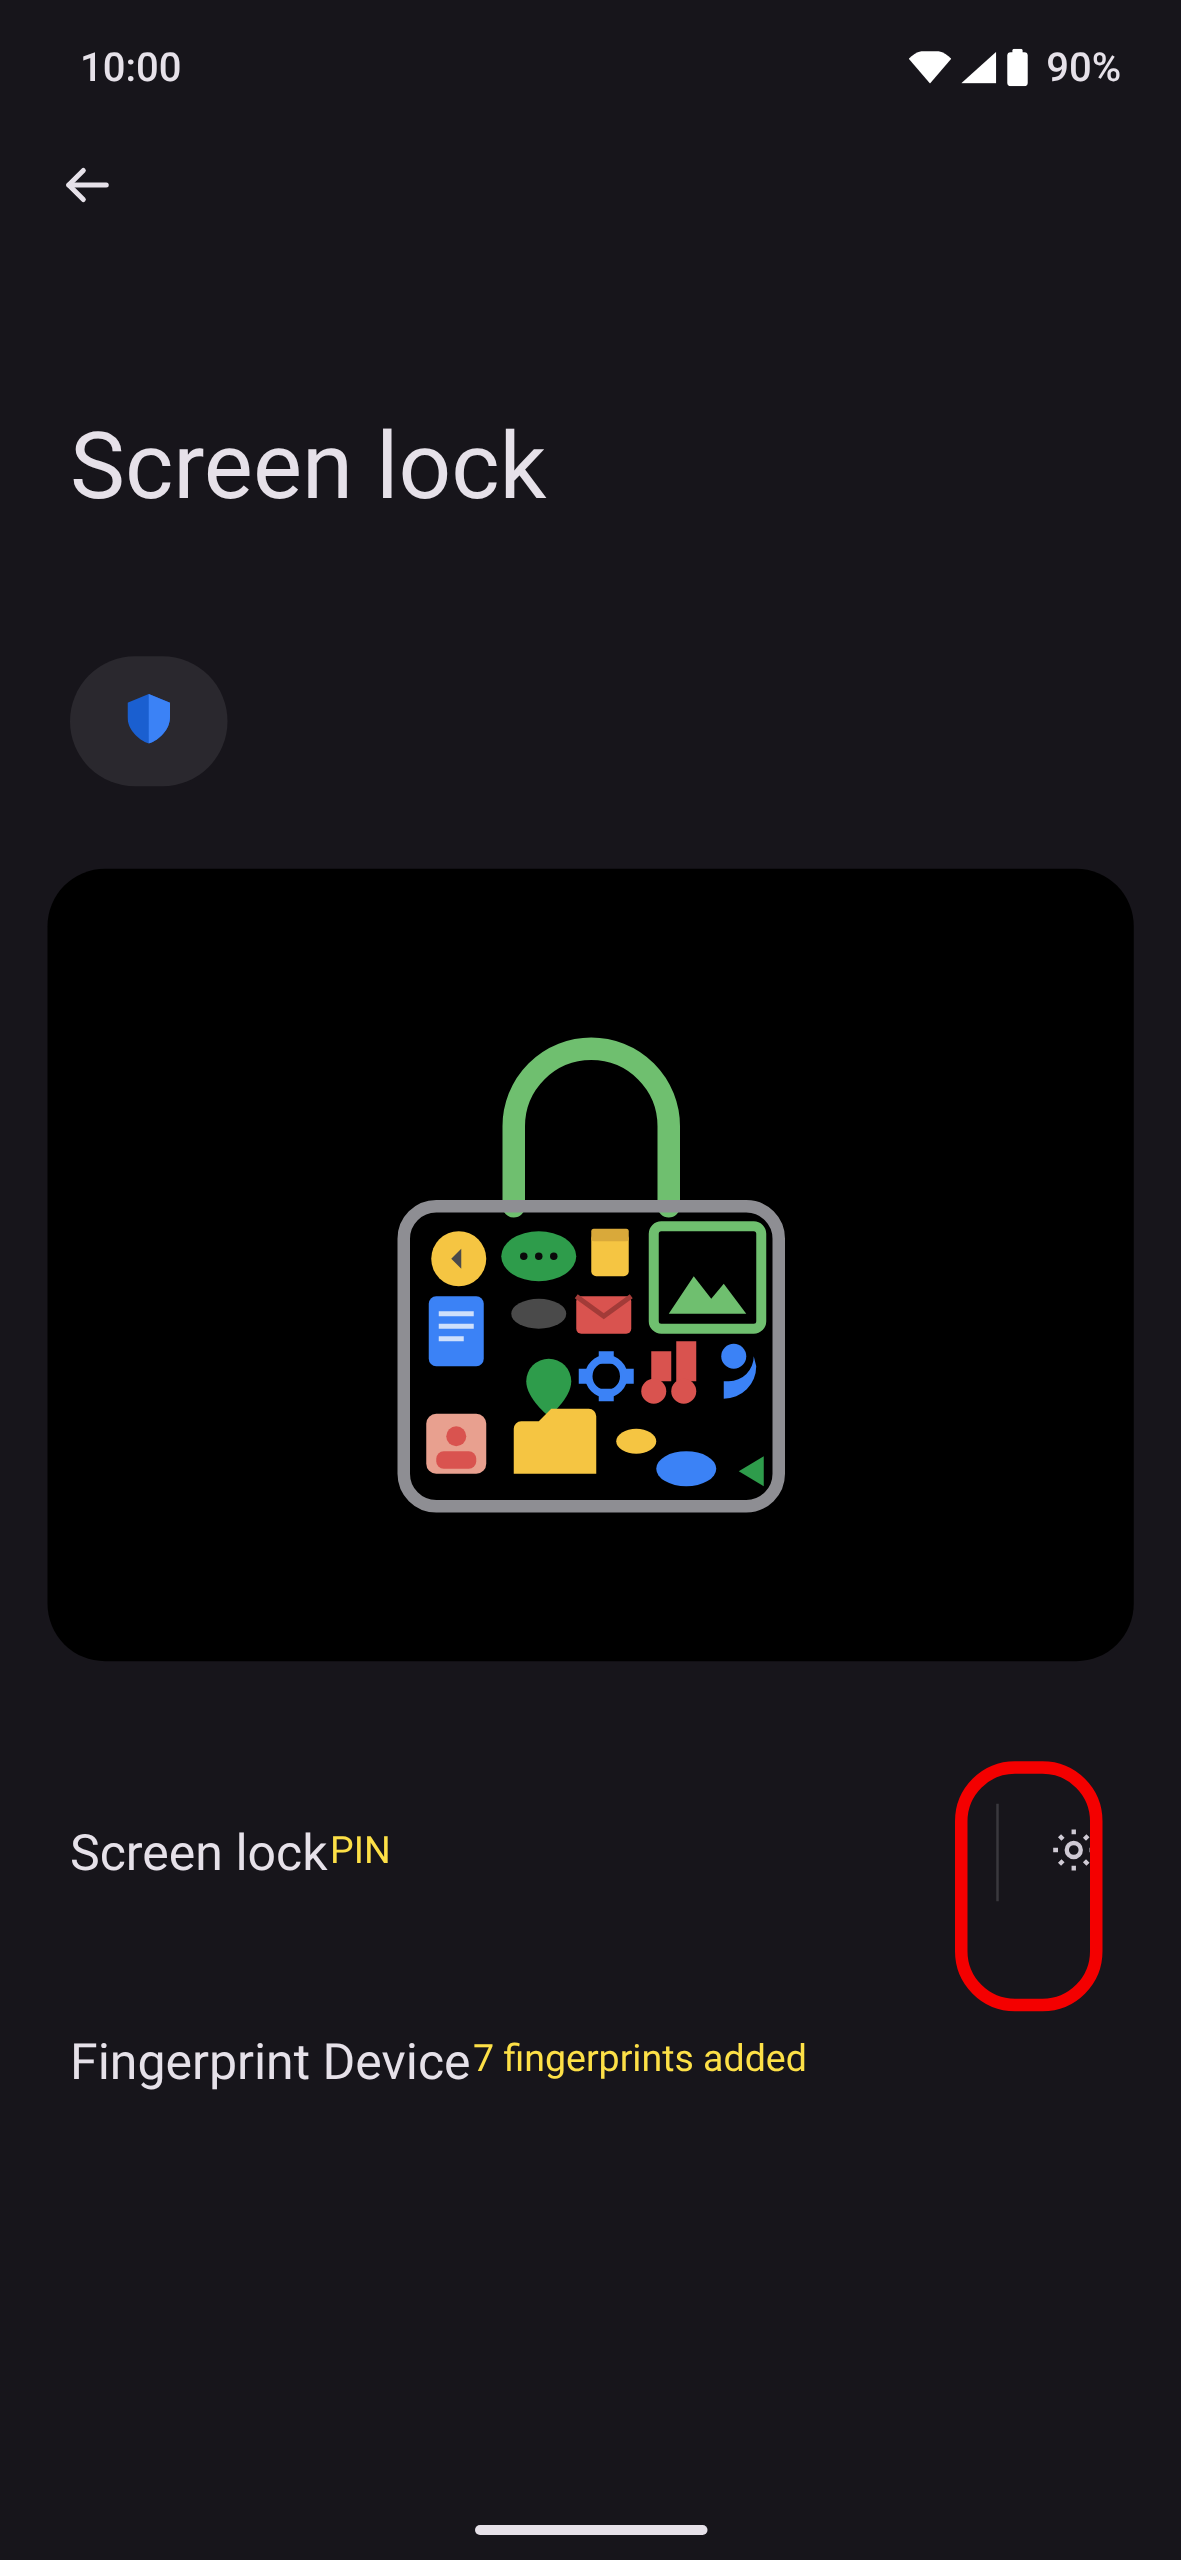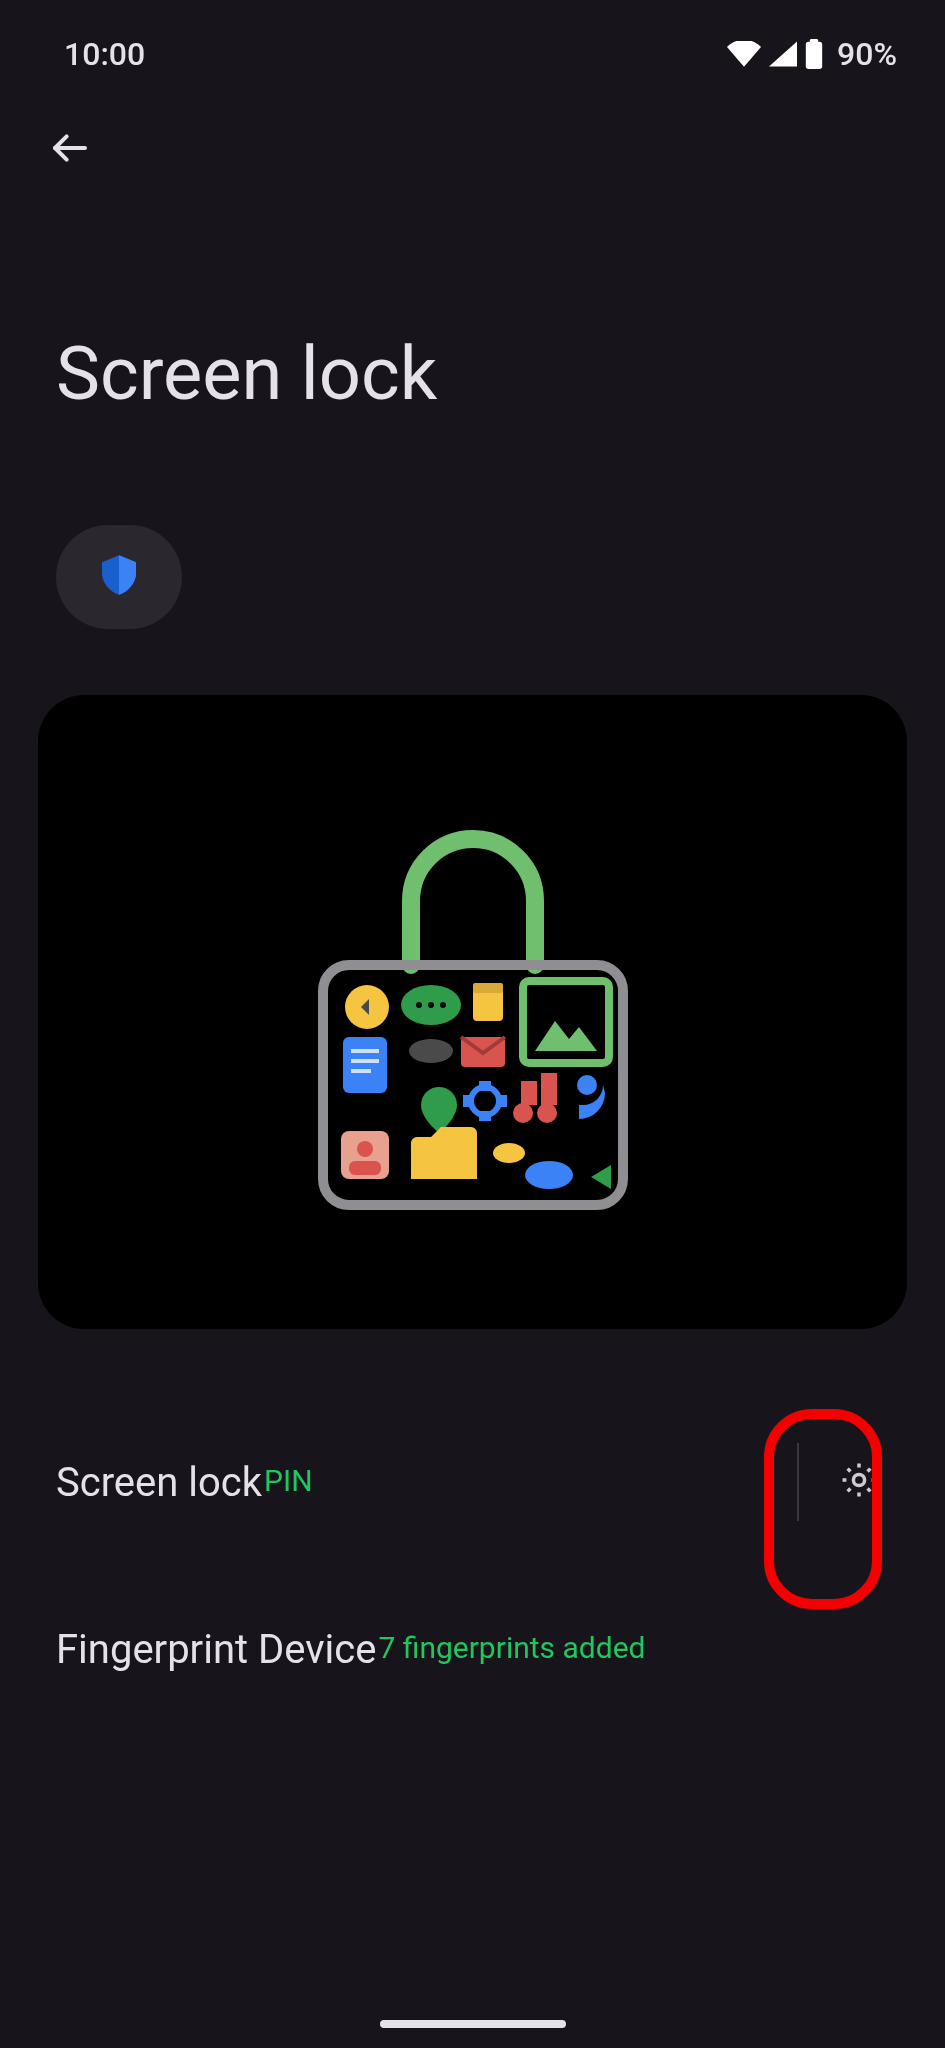--- a/index.html
+++ b/index.html
@@ -92,21 +92,21 @@
   }
   .list-item + .list-item { margin-top: 36px; }
   .li-text {
     display: flex;
     flex-direction: row;
     gap: 2px;
     cursor: pointer;
     flex: 1;
   }
   .li-title { font-size: 40px; font-weight: 400; color: #e6e1e9; }
-  .li-sub   { font-size: 30px; color: #22c55e; margin-top: 4px; }
+  .li-sub   { font-size: 30px; color: #fde047; margin-top: 4px; }
 
   .li-trailing {
     display: flex;
     align-items: center;
     gap: 30px;
   }
   .vline {
     width: 2px; height: 78px; background: #3a383e;
   }
   .gear-btn {

